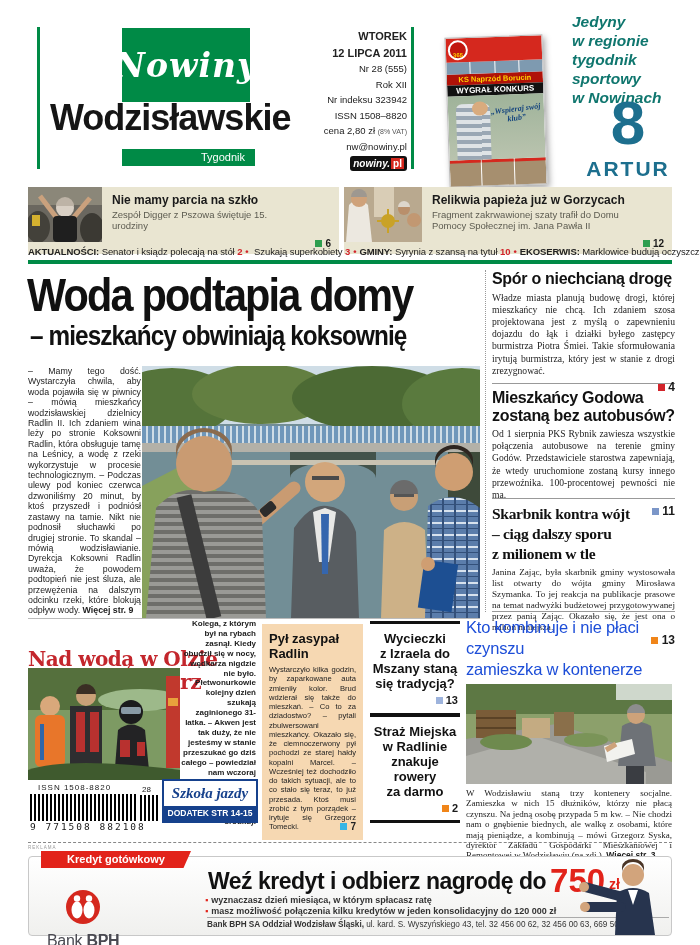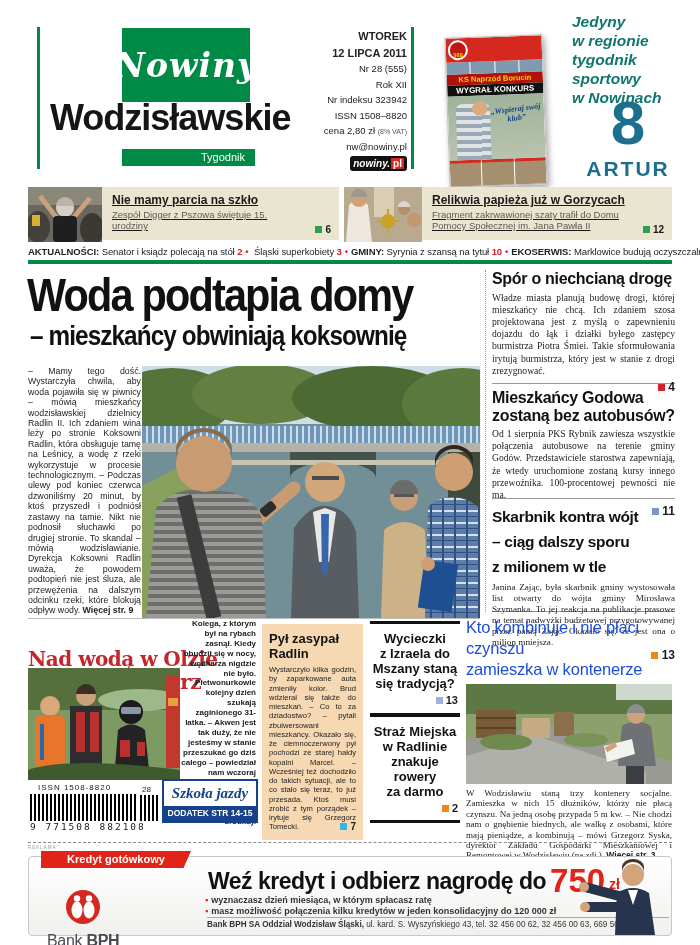--- a/index.html
+++ b/index.html
@@ -53,21 +53,21 @@
   .insert-foot div { flex:1; background:#a68f6f; border-top:3px solid #d5281e; }
 
   .promo-text { left:572px; top:12px; width:112px; font-weight:bold; font-size:15.5px;
                 line-height:19px; white-space:pre-line; color:#0f766e;font-style:italic; }
   .promo-8 { left:572px; top:92px; width:112px; text-align:center; color:#1d6f8e;
              font-size:62px; font-weight:bold; line-height:62px; }
   .promo-stron { left:572px; top:157px; width:112px; text-align:center; color:#1d6f8e;
                  font-size:21px; font-weight:bold; letter-spacing:2px; }
 
   
-  .teaser { top:187px; height:53px; background:#e9e5d1; display:flex;text-decoration:underline; }
+  .teaser { top:187px; height:67px; background:#e9e5d1; display:flex; }
   .teaser-photo { width:74px; height:55px; flex:none; }
   .teaser-body { position:relative; flex:1; padding:6px 8px 0 10px; }
   .teaser-title { font-size:12px; font-weight:bold; color:#1a1a1a; }
   .teaser-sub { font-size:9.5px; line-height:11px; color:#5c5b50; margin-top:2px; padding-right:30px; }
   .pagemark { position:absolute; right:8px; bottom:5px; font-weight:bold; font-size:10px;
               display:flex; align-items:center; gap:3px; }
   .sq { display:inline-block; width:7px; height:7px; }
   .sq-green { background:#2e9e4f; } .sq-red { background:#d2232a; }
   .sq-blue { background:#7b96c8; } .sq-orange { background:#f08519; }
   .sq-cyan { background:#35b5e5; } .sq-lblue { background:#9db3dc; }
@@ -274,21 +274,21 @@
       <div class="teaser-title">Relikwia papieża już w Gorzycach</div>
       <div class="teaser-sub">Fragment zakrwawionej szaty trafił do Domu Pomocy Społecznej im. Jana Pawła II</div>
       <div class="pagemark">
           <span class="sq sq-green"></span>
           <span>12</span>
         </div>
     </div>
   </div>
 
   <div class="abs strip">
-    <b>AKTUALNOŚCI:</b><span> Senator i ksiądz polecają na stół </span><span class="pg">2</span><span class="sep">•</span><span> Śląski superkobiety </span><span class="pg">3</span><span class="sep">•</span><b>GMINY:</b><span> Syrynia z szansą na tytuł </span><span class="pg">10</span><span class="sep">•</span><b>EKOSERWIS:</b><span> Marklowice budują oczyszczalnię </span>
+    <b>AKTUALNOŚCI:</b><span> Senator i ksiądz polecają na stół </span><span class="pg">2</span><span class="sep">•</span><span> Szukają superkobiety </span><span class="pg">3</span><span class="sep">•</span><b>GMINY:</b><span> Syrynia z szansą na tytuł </span><span class="pg">10</span><span class="sep">•</span><b>EKOSERWIS:</b><span> Marklowice budują oczyszczalnię </span>
   </div>
   <div class="abs green-rule"></div>
 
   <div class="abs h1">Woda podtapia domy</div>
   <div class="abs h2">– mieszkańcy obwiniają koksownię</div>
 
   <div class="abs lead-body">
     <span>– Mamy tego dość. Wystarczyła chwila, aby woda pojawiła się w piwnicy – mówią mieszkańcy wodzisławskiej dzielnicy Radlin II. Ich zdaniem wina leży po stronie Koksowni Radlin, która obsługuje tamę na Leśnicy, a wodę z rzeki wykorzystuje w procesie technologicznym. – Podczas ulewy pod koniec czerwca dzwoniliśmy 20 minut, by ktoś przyszedł i podniósł zastawy na tamie. Nikt nie podnosił słuchawki po drugiej stronie. To skandal – mówią wodzisławianie. Dyrekcja Koksowni Radlin uważa, że powodem podtopień nie jest śluza, ale przewężenia na dalszym odcinku rzeki, które blokują odpływ wody. </span><span class="more">Więcej str. 9</span>
   </div>
 
@@ -359,21 +359,21 @@
   </div>
 
   <div class="abs rart rart-div" style="top:389px; height:110px;">
     <div class="rart-title">Mieszkańcy Godowa
 zostaną bez autobusów?</div>
     <div class="rart-body">Od 1 sierpnia PKS Rybnik zawiesza wszystkie połączenia autobusowe na terenie gminy Godów. Przedstawiciele starostwa zapewniają, że wtedy uruchomione zostaną kursy innego przewoźnika. 100-procentowej pewności nie ma.</div>
     <div class="rart-page"><span class="sq sq-blue"></span> <span>11</span></div>
   </div>
 
   <div class="abs rart rart-div" style="top:504px; height:108px;">
-    <div class="rart-title" style="font-size:15.5px; line-height:25px;">Skarbnik kontra wójt
+    <div class="rart-title" style="font-size:15.5px; line-height:20px;font-family:Liberation Serif, serif;">Skarbnik kontra wójt
 – ciąg dalszy sporu
 z milionem w tle</div>
     <div class="rart-body" style="font-size:9.2px; line-height:10.9px; margin-top:3px;">Janina Zając, była skarbnik gminy wystosowała list otwarty do wójta gminy Mirosława Szymanka. To jej reakcja na publikacje prasowe na temat nadwyżki budżetowej przygotowywanej przez panią Zając. Okazało się, że jest ona o milion mniejsza.</div>
     <div class="rart-page" style="margin-top:1px;"><span class="sq sq-orange"></span> <span>13</span></div>
   </div>
 
   <div class="abs angler-title">Nad wodą w Olzie
 zaginął wędkarz</div>
 
   <div class="abs angler-photo">

